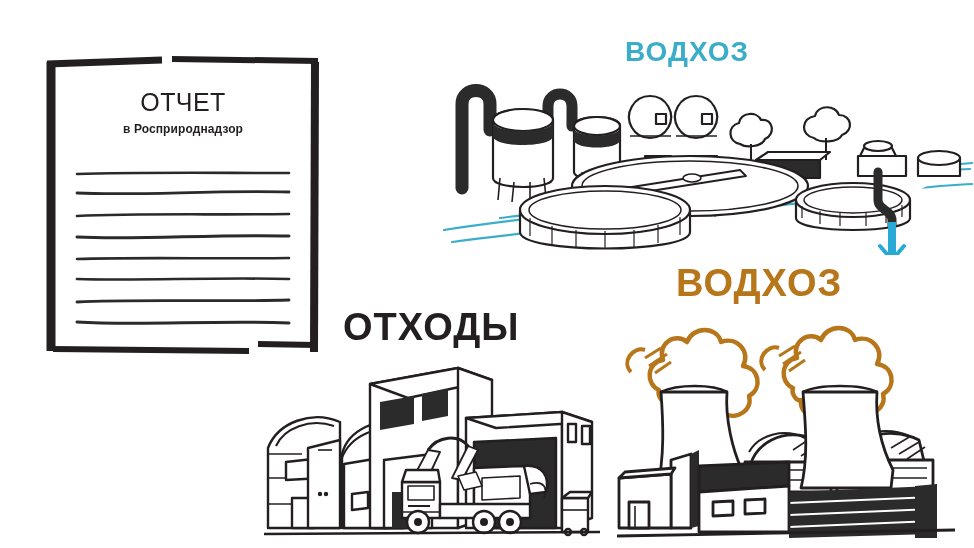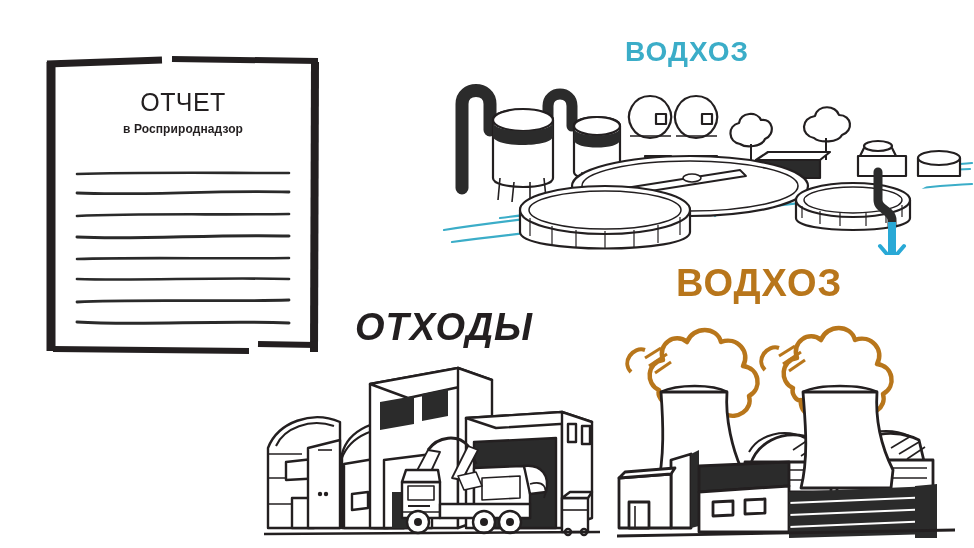--- a/index.html
+++ b/index.html
@@ -63,25 +63,24 @@
     font-size: 28px;
     color: #3badc8;
   }
   #heading-air {
     left: 676px;
     top: 262px;
     font-size: 38px;
     color: #b8761b;
   }
   #heading-waste {
-    left: 355px;
+    left: 343px;
     top: 306px;
     font-size: 38px;
     color: #231f20;
-    font-style: italic;
   }
 
   
   .illus { position: absolute; }
   #water-illustration { left: 440px; top: 60px; }
   #waste-illustration { left: 262px; top: 358px; }
   #air-illustration   { left: 615px; top: 296px; }
 </style>
 </head>
 <body>

